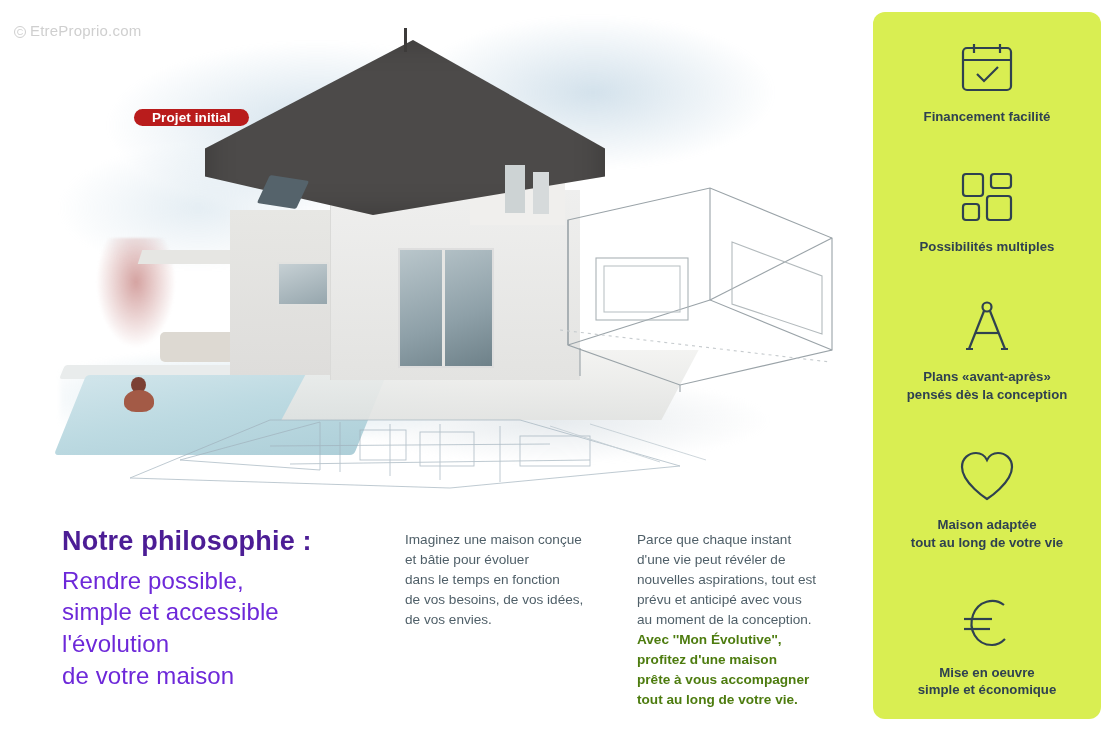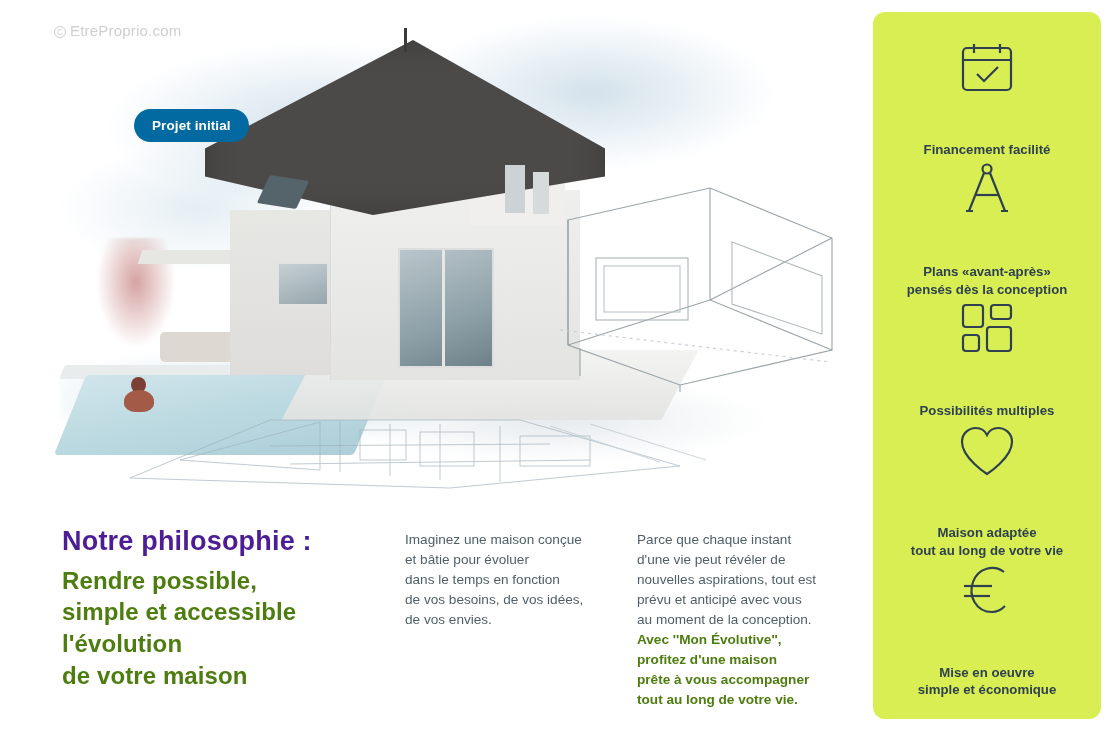--- a/index.html
+++ b/index.html
@@ -15,21 +15,20 @@
   
   .watermark {
     position: absolute;
     top: 22px;
     left: 14px;
     font-size: 15px;
     color: #cfcfcf;
     letter-spacing: .2px;
     z-index: 40;
     user-select: none;
-    margin-left: 40px;
   }
   .watermark .wm-c {
     display: inline-block;
     border: 1px solid #cfcfcf;
     border-radius: 50%;
     width: 12px; height: 12px;
     line-height: 10px;
     text-align: center;
     font-size: 9px;
     margin-right: 4px;
@@ -230,26 +229,26 @@
     filter: blur(.5px);
   }
   .plant-pot {
     position:absolute; left:352px; top:352px; width:22px; height:24px;
     background:#dcdcd6; border-radius:2px 2px 5px 5px;
   }
 
   
   .pill {
     position: absolute;
-    background: #0369a1;
+    background: #b91c1c;
     color: #ffffff;
     border-radius: 18px;
     font-size: 13.5px;
     font-weight: bold;
-    padding: 9px 18px;
+    padding: 1px 18px;
     white-space: nowrap;
     z-index: 30;
     letter-spacing: .1px;
   }
   #pill-initial { left: 134px; top: 109px; }
   #pill-evolution { left: 637px; top: 385px; }
 
   
   .bottom {
     position: absolute;
@@ -265,22 +264,22 @@
   .philo h1 {
     font-size: 27px;
     color: #4c1d95;
     font-weight: bold;
     line-height: 1.25;
     letter-spacing: .2px;
   }
   .philo h2 {
     margin-top: 6px;
     font-size: 24px;
-    color: #4d7c0f;
-    font-weight: bold;
+    color: #6d28d9;
+    font-weight: normal;
     line-height: 1.32;
     letter-spacing: .1px;
   }
   .col {
     position: absolute;
     font-size: 13.6px;
     line-height: 1.47;
     color: #4f5f68;
   }
   #col-1 { left: 405px; top: 25px; width: 215px; }
@@ -301,21 +300,20 @@
     flex-direction: column;
     justify-content: space-between;
     align-items: center;
   }
   .feature {
     display: flex;
     flex-direction: column;
     align-items: center;
     text-align: center;
     width: 100%;
-    gap: 33px;
   }
   .feature .ico {
     height: 60px;
     display: flex;
     align-items: center;
     justify-content: center;
     margin-bottom: 10px;
   }
   .feature .flabel {
     font-size: 13.2px;
@@ -436,46 +434,46 @@
         <path d="M5 20 H53"></path>
         <path d="M16 4 V13 M42 4 V13"></path>
         <path d="M19 34 L26 41 L40 27"></path>
       </svg>
     </div>
     <div class="flabel">Financement facilité</div>
   </div>
 
   <div class="feature">
     <div class="ico">
+      <svg width="60" height="56" viewBox="0 0 60 56" fill="none" stroke="#2f4150" stroke-width="2.2">
+        <rect x="6" y="4" width="20" height="22" rx="3"></rect>
+        <rect x="34" y="4" width="20" height="14" rx="3"></rect>
+        <rect x="6" y="34" width="16" height="16" rx="3"></rect>
+        <rect x="30" y="26" width="24" height="24" rx="3"></rect>
+      </svg>
+    </div>
+    <div class="flabel">Possibilités multiples</div>
+  </div>
+
+  <div class="feature">
+    <div class="ico">
       <svg width="58" height="58" viewBox="0 0 58 58" fill="none" stroke="#2f4150" stroke-width="2.2">
         <circle cx="29" cy="8" r="4.5"></circle>
         <path d="M26 12 L11 50"></path>
         <path d="M32 12 L47 50"></path>
         <path d="M18 34 L40 34"></path>
         <path d="M8 50 L15 50 M43 50 L50 50"></path>
       </svg>
     </div>
     <div class="flabel">Plans «avant-après»
 pensés dès la conception</div>
   </div>
 
   <div class="feature">
     <div class="ico">
-      <svg width="60" height="56" viewBox="0 0 60 56" fill="none" stroke="#2f4150" stroke-width="2.2">
-        <rect x="6" y="4" width="20" height="22" rx="3"></rect>
-        <rect x="34" y="4" width="20" height="14" rx="3"></rect>
-        <rect x="6" y="34" width="16" height="16" rx="3"></rect>
-        <rect x="30" y="26" width="24" height="24" rx="3"></rect>
-      </svg>
-    </div>
-    <div class="flabel">Possibilités multiples</div>
-  </div>
-
-  <div class="feature">
-    <div class="ico">
       <svg width="60" height="54" viewBox="0 0 60 54" fill="none" stroke="#2f4150" stroke-width="2.2">
         <path d="M30 50 C30 50 5 34 5 18 C5 9 12 4 19 4 C24 4 28 7 30 11 C32 7 36 4 41 4 C48 4 55 9 55 18 C55 34 30 50 30 50 Z"></path>
       </svg>
     </div>
     <div class="flabel">Maison adaptée
 tout au long de votre vie</div>
   </div>
 
   <div class="feature">
     <div class="ico">

